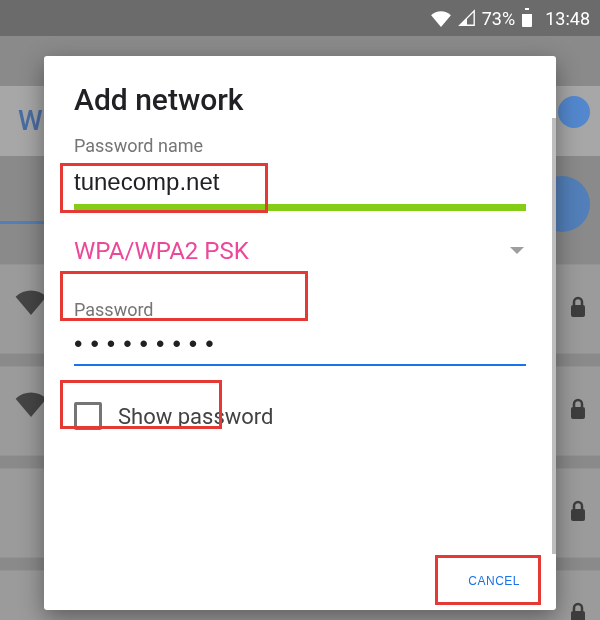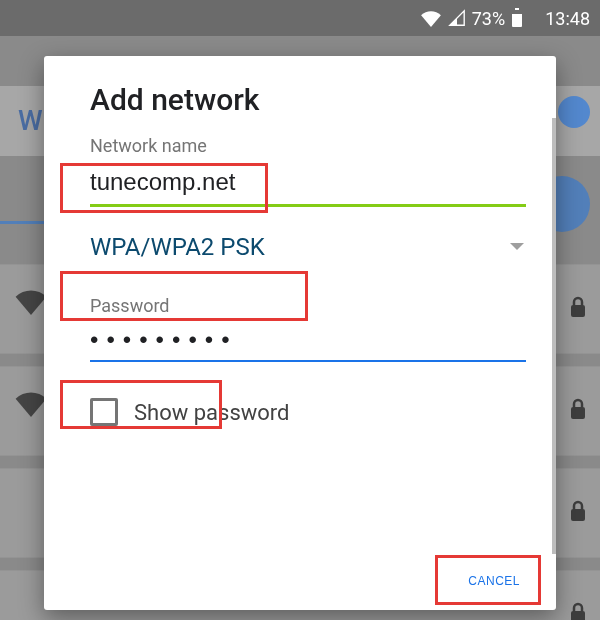--- a/index.html
+++ b/index.html
@@ -3,49 +3,49 @@
 <meta charset="utf-8">
 <style>
   * { box-sizing: border-box; margin: 0; padding: 0; }
   html, body { width: 600px; height: 620px; overflow: hidden; font-family: Roboto, "Helvetica Neue", Arial, sans-serif; }
   .screen { position: relative; width: 600px; height: 620px; background: #fff; }
 
   
   .statusbar { position: absolute; top: 0; left: 0; right: 0; height: 36px; background: #6b6b6b; display: flex; align-items: center; justify-content: flex-end; padding: 16px 10px; color: #fff; font-size: 18px; gap: 6px; }
   .statusbar .sb-icon { display: inline-flex; align-items: center; }
   .statusbar .pct { font-weight: 400; }
-  .statusbar .time { font-weight: 400; margin-left: 16px; }
+  .statusbar .time { font-weight: 400; margin-left: 6px; }
 
   
   .dim-overlay { position: absolute; top: 36px; left: 0; right: 0; bottom: 0; background: #8a8a8a; }
   
   .bg-header { position: absolute; top: 50px; left: 0; right: 0; height: 70px; background: rgba(255,255,255,0.25); }
   .bg-header .bg-w { position: absolute; left: 18px; top: 18px; color: #0d47a1; font-size: 28px; font-weight: 500; opacity: 0.6; }
   .bg-header .bg-q { position: absolute; right: 10px; top: 10px; width: 32px; height: 32px; border-radius: 50%; background: #1a73e8; opacity: 0.6; }
   .bg-fab { position: absolute; right: 10px; top: 140px; width: 56px; height: 56px; border-radius: 50%; background: #1a73e8; opacity: 0.5; }
   .bg-tab-line { position: absolute; left: 0; top: 185px; width: 90px; border-bottom: 3px solid #1a73e8; opacity: 0.5; }
   .bg-row { position: absolute; left: 0; right: 0; height: 90px; background: rgba(255,255,255,0.15); border-top: 1px solid rgba(0,0,0,0.04); border-bottom: 1px solid rgba(0,0,0,0.04);}
   .bg-row1 { top: 228px; }
   .bg-row2 { top: 330px; }
   .bg-row3 { top: 432px; }
   .bg-row4 { top: 534px; }
   .bg-wifi { position: absolute; left: 14px; top: 22px; color: #000; opacity: 0.55; }
   .bg-lock { position: absolute; right: 12px; top: 30px; color: #000; opacity: 0.6; }
 
   
   .dialog { position: absolute; left: 44px; right: 44px; top: 56px; bottom: 10px; background: #fff; border-radius: 3px; box-shadow: 0 8px 24px rgba(0,0,0,0.4); display: flex; flex-direction: column; }
-  .dialog .scroll { position: relative; padding: 26px 30px 0 46px; flex: 1; overflow: hidden; }
+  .dialog .scroll { position: relative; padding: 26px 30px 0 30px; flex: 1; overflow: hidden; }
   .scrollbar-edge { position: absolute; right: 0; top: 62px; bottom: 0; width: 4px; background: #bdbdbd; }
 
   .dlg-title { font-size: 30px; font-weight: 500; color: #202124; margin-bottom: 18px; }
   .field-label { font-size: 18px; color: #757575; margin-bottom: 10px; }
-  .field-wrap { border-bottom: 3px solid #84cc16; margin-bottom: 24px; padding-bottom: 6px; position: relative; }
+  .field-wrap { border-bottom: 7px solid #84cc16; margin-bottom: 24px; padding-bottom: 6px; position: relative; }
   .field-input { border: none; outline: none; width: 100%; font-size: 24px; color: #202124; background: transparent; padding: 2px 0; }
   .select-row { display: flex; align-items: center; justify-content: space-between; padding: 2px 0 6px 0; position: relative; }
-  .select-text { font-size: 24px; color: #0c4a6e; }
+  .select-text { font-size: 24px; color: #ec4899; }
   .dropdown-arrow { color: #9e9e9e; }
 
   .pwd-wrap { border-bottom: 2px solid #1a73e8; margin-bottom: 36px; position: relative; padding-bottom: 6px; }
   .pwd-input { border: none; outline: none; width: 100%; font-size: 24px; letter-spacing: 8px; color: #202124; background: transparent; }
 
   .checkbox-row { display: flex; align-items: center; gap: 16px; margin-top: 8px; text-align: center; }
   .checkbox-box { width: 28px; height: 28px; border: 3px solid #757575; border-radius: 2px; }
   .checkbox-label { font-size: 22px; color: #424242; }
 
   .actions { display: flex; justify-content: flex-end; gap: 6px; padding: 10px 18px 12px 18px; }
@@ -120,21 +120,21 @@
           </svg></span>
     </div>
   </div>
 
   <div class="dialog">
     <div class="scroll">
       <div class="scrollbar-edge"></div>
 
       <div class="dlg-title">Add network</div>
 
-      <div class="field-label">Network name</div>
+      <div class="field-label">Password name</div>
       <div class="field-wrap">
         <input class="field-input" value="tunecomp.net" style="">
       </div>
 
       <div class="select-row" style="margin-bottom:28px;">
         <span class="select-text">WPA/WPA2 PSK</span>
         <span class="dropdown-arrow">
           <svg width="18" height="12" viewBox="0 0 18 12">
               <path d="M2 2 L9 9 L16 2 Z" fill="#9e9e9e"></path>
             </svg>

